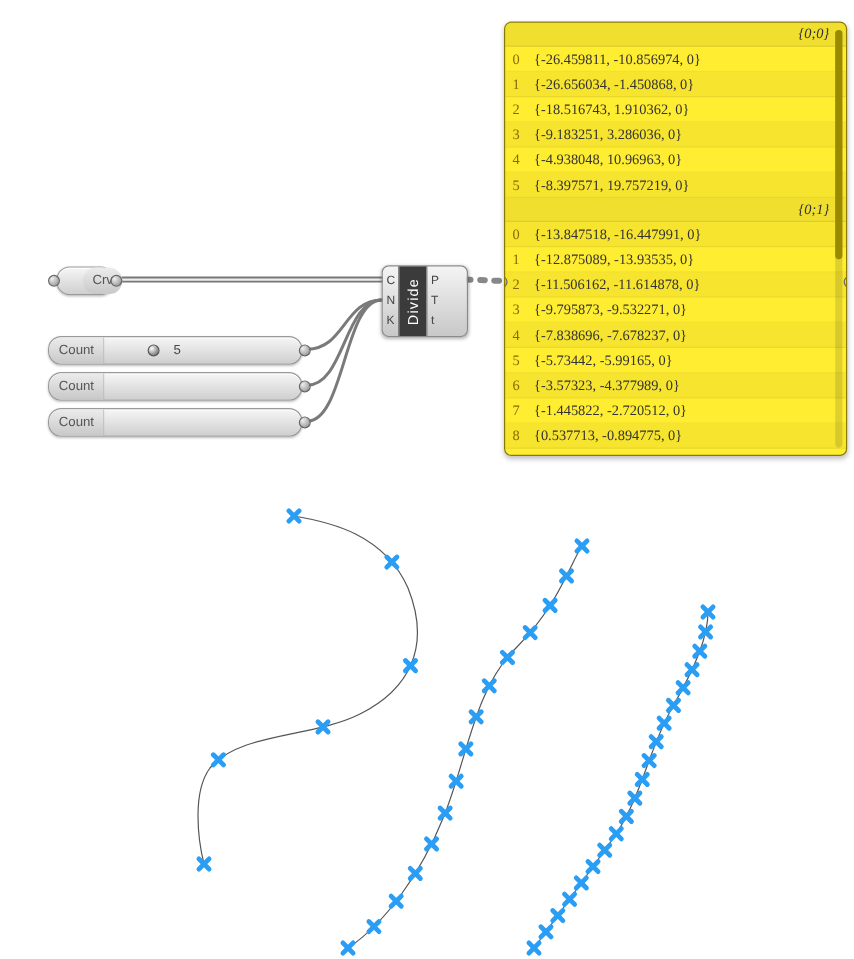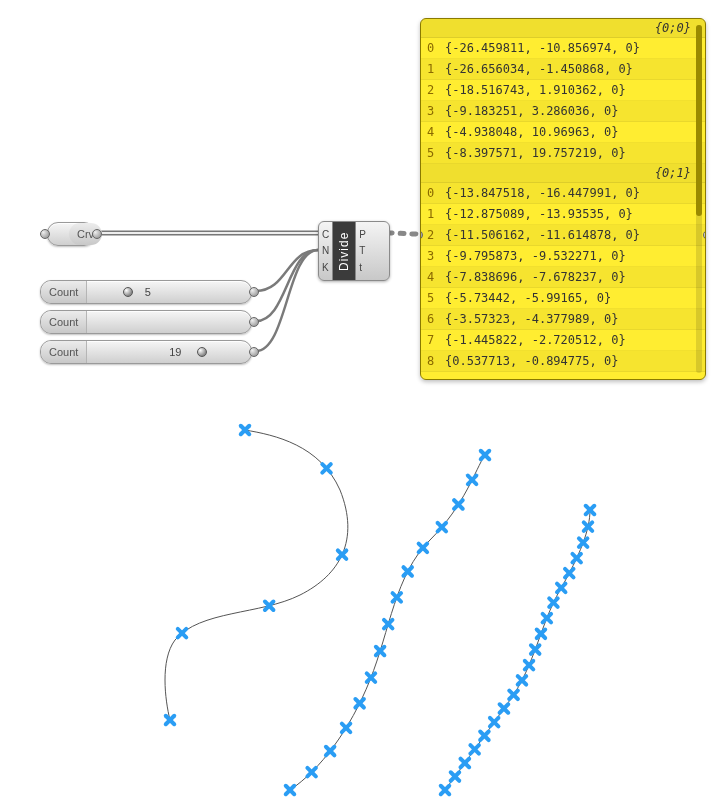--- a/index.html
+++ b/index.html
@@ -315,43 +315,39 @@
           <span class="knob" style="left:25%"></span>
         </div>
         <span class="grip"></span>
       </div>
       <div class="capsule" style="left: 40px; top: 310px; width: 210px;">
         <span class="cap-label">Count</span>
         <span class="grip"></span>
       </div>
       <div class="capsule" style="left: 40px; top: 340px; width: 210px;">
         <span class="cap-label">Count</span>
-        <div class="cap-track">
-          <span class="value" style="left:50%">19</span>
-          <span class="knob" style="left:70%"></span>
-        </div>
         <span class="grip"></span>
       </div>
     </div>
 
 <div class="component" id="divide" style="left: 318px; top: 221px; width: 70px; height: 58px;">
   <div class="port-col" id="in-ports">
         <span>C</span>
         <span>N</span>
         <span>K</span>
       </div>
   <div class="core">Divide</div>
   <div class="port-col right" id="out-ports">
         <span>P</span>
         <span>T</span>
         <span>t</span>
       </div>
 </div>
 
-<div class="panel" id="panel" style="left: 420px; top: 18px; width: 284px; height: 360px;">
+<div class="panel" id="panel" style="left: 420px; top: 18px; width: 284px; height: 360px; font-family: Liberation Serif, serif;">
   <span class="grip left" style="top:60%;"></span>
   <div id="panel-body">
         <div class="branch-header">{0;0}</div>
         <div class="panel-row">
           <span class="idx">0</span>
           <span class="val">{-26.459811, -10.856974, 0}</span>
         </div>
         <div class="panel-row">
           <span class="idx">1</span>
           <span class="val">{-26.656034, -1.450868, 0}</span>

